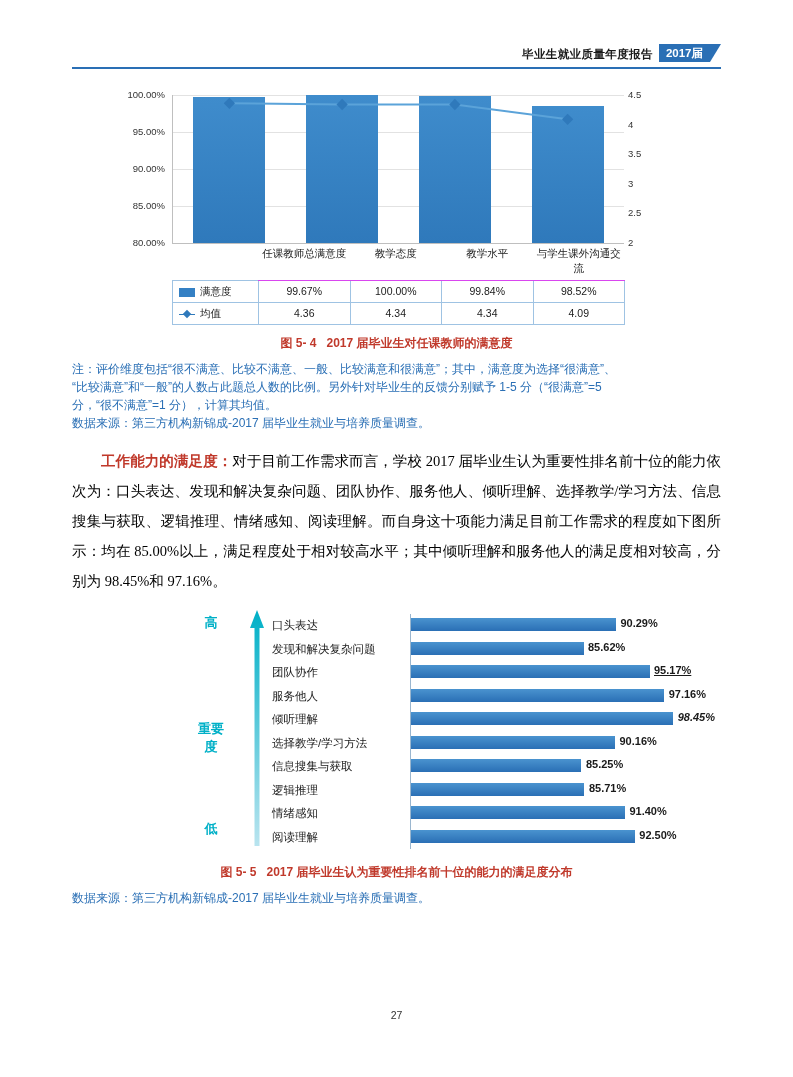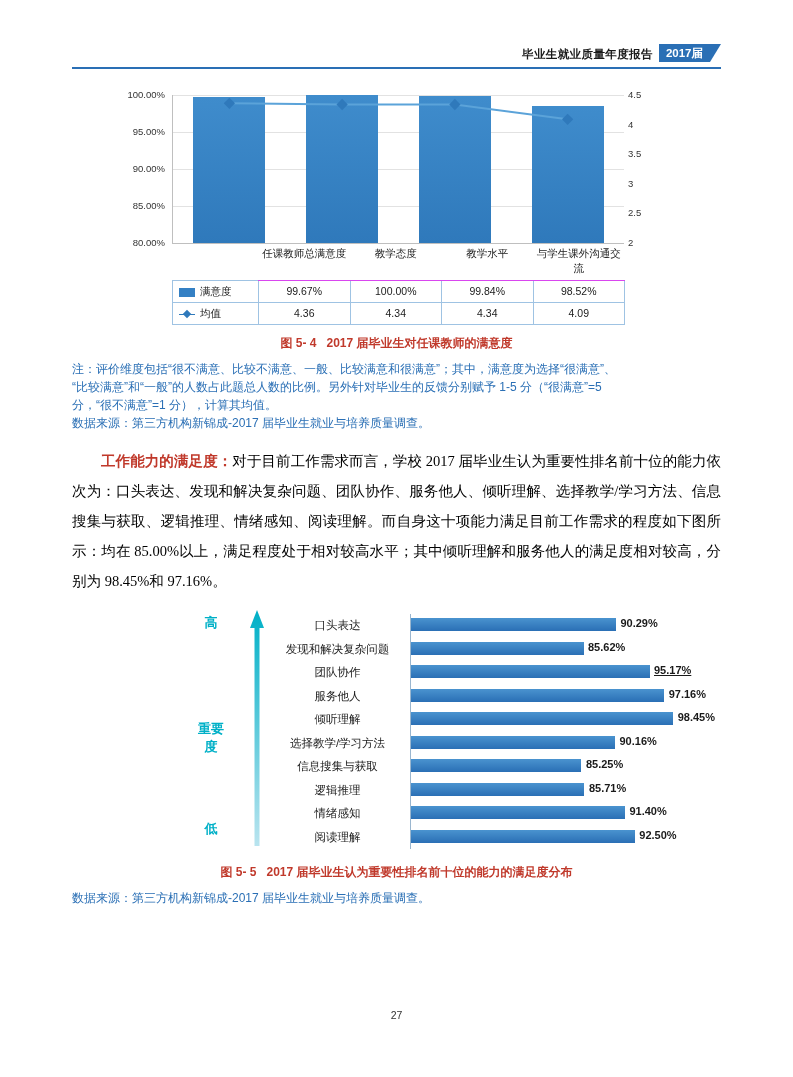--- a/index.html
+++ b/index.html
@@ -253,21 +253,21 @@
     right: 10px;
     top: 4px;
   }
   .c2-row {
     display: flex;
     align-items: center;
     height: 23.5px;
   }
   .c2-label {
     width: 138px;
-    text-align: center;
+    text-align: left;
     padding-right: 7px;
     font-family: "Liberation Sans", sans-serif;
     font-size: 11.5px;
     color: #1a1a1a;
     box-sizing: border-box;
     white-space: nowrap;
   }
   .c2-track {
     position: relative;
     flex: 1 1 auto;
@@ -477,21 +477,21 @@
           <div class="c2-track">
             <div class="c2-bar" style="width:84.4%;"></div>
             <div class="c2-val" style="left:85.9%;">97.16%</div>
           </div>
         </div>
 
         <div class="c2-row">
           <div class="c2-label">倾听理解</div>
           <div class="c2-track">
             <div class="c2-bar" style="width:87.4%;"></div>
-            <div class="c2-val" style="left:88.9%;">98.45%</div>
+            <div class="c2-val" style="left:88.9%;font-style:italic;">98.45%</div>
           </div>
         </div>
 
         <div class="c2-row">
           <div class="c2-label">选择教学/学习方法</div>
           <div class="c2-track">
             <div class="c2-bar" style="width:68%;"></div>
             <div class="c2-val" style="left:69.5%;">90.16%</div>
           </div>
         </div>

